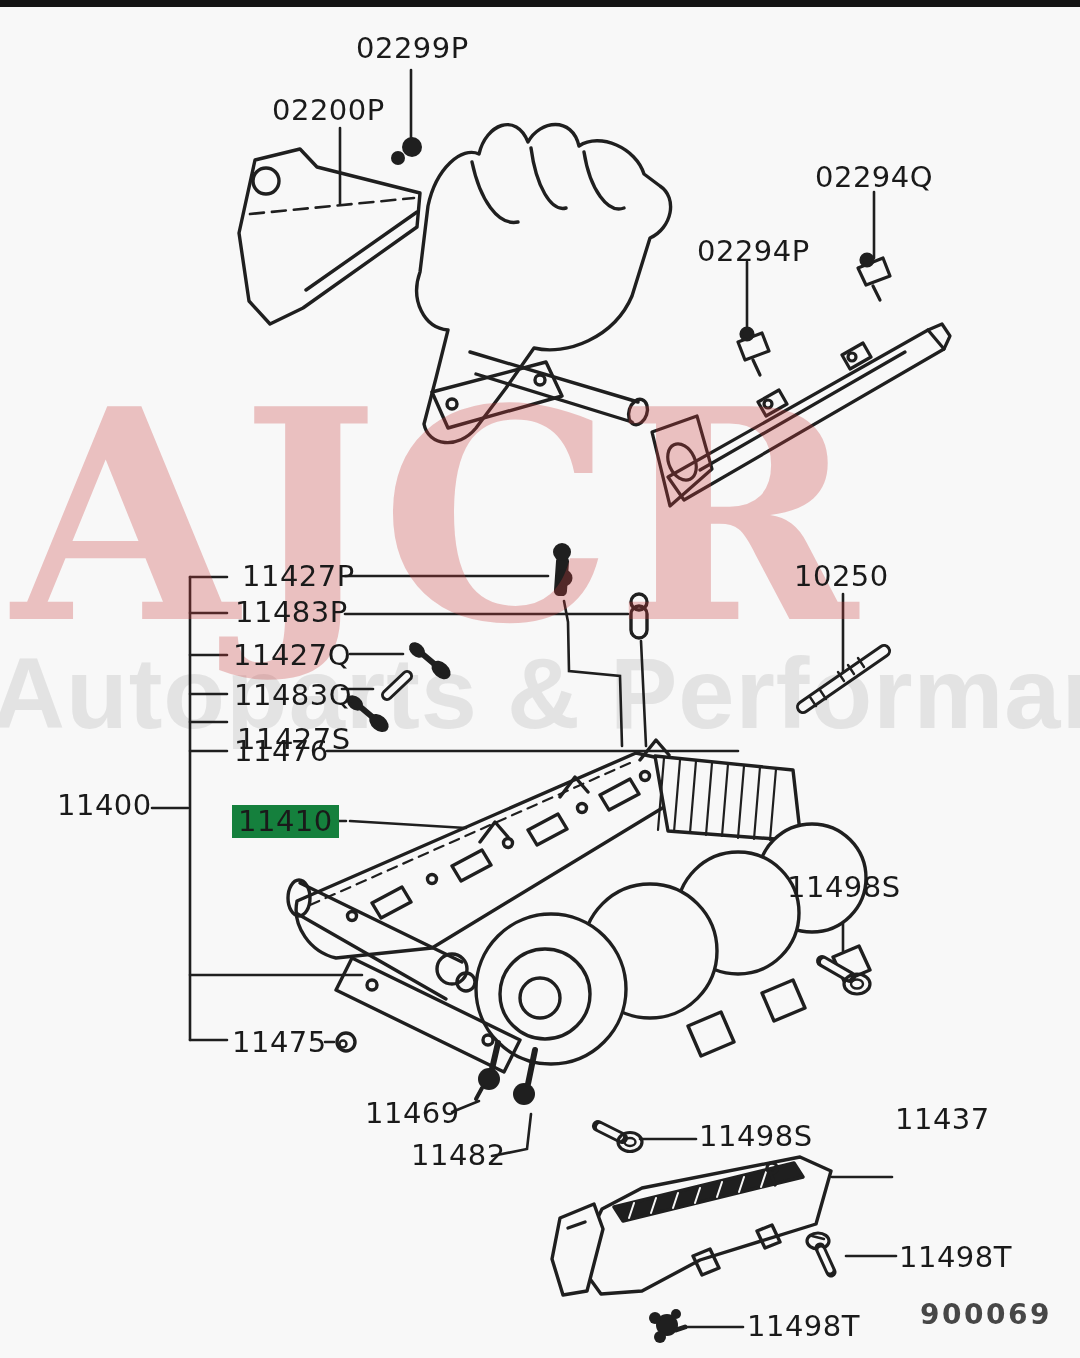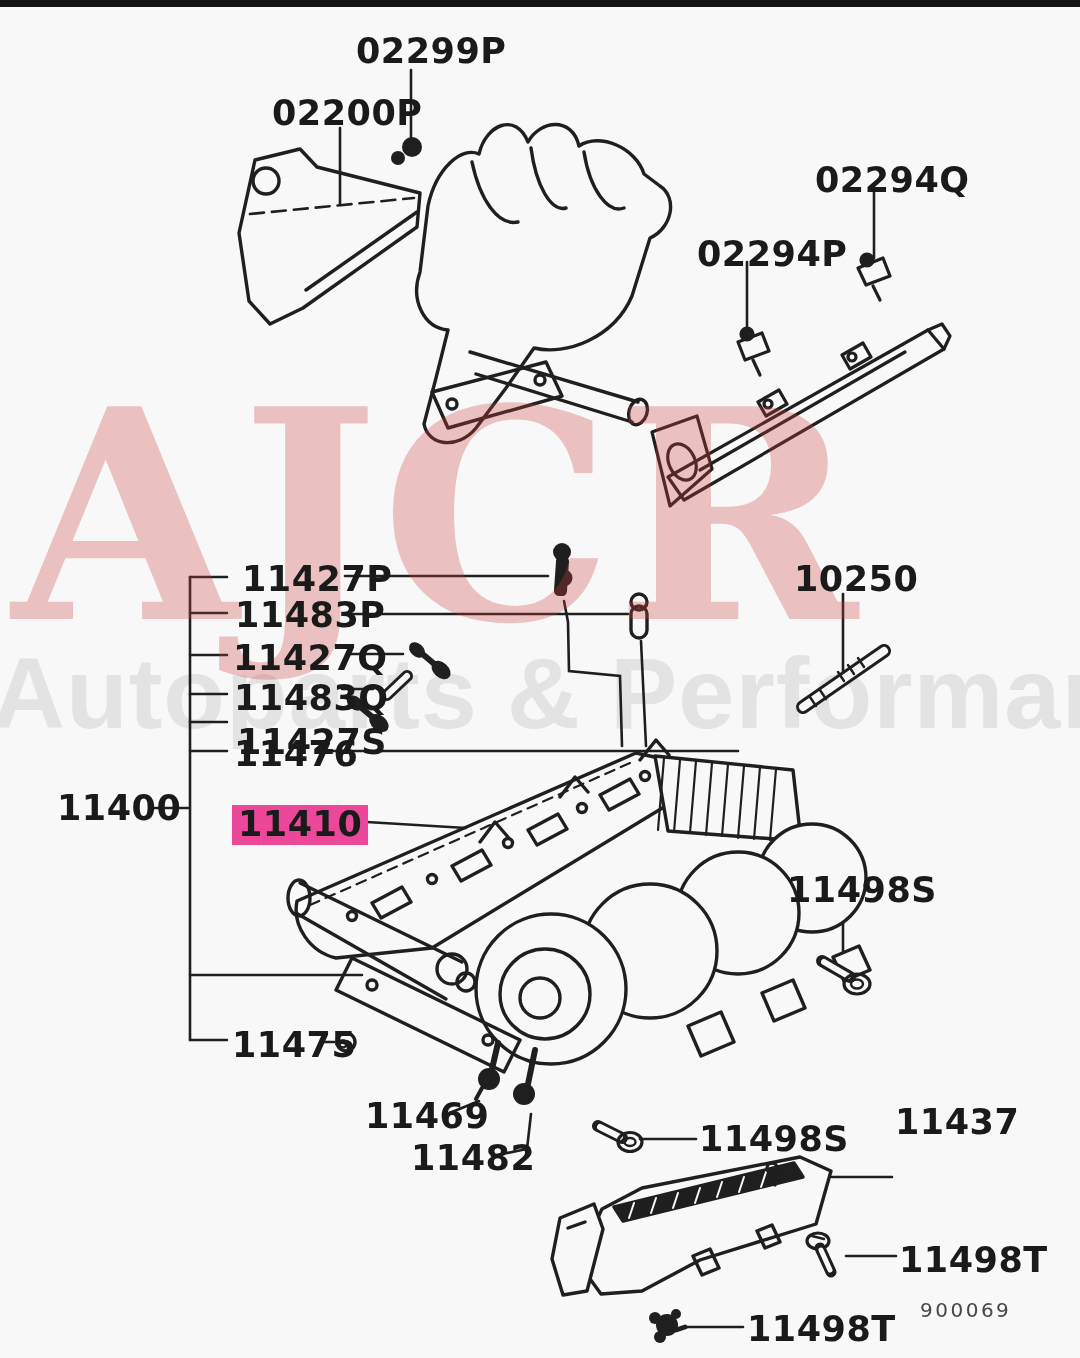--- a/index.html
+++ b/index.html
@@ -18,27 +18,27 @@
   }
   #brandmark{
     position:absolute;left:12px;top:386px;white-space:nowrap;
     font-family:"DejaVu Serif","Liberation Serif",serif;font-weight:bold;
     font-size:292px;line-height:0.9;letter-spacing:2px;
     color:rgba(203,62,62,0.30);z-index:3;pointer-events:none;
   }
   #art{position:absolute;left:0;top:0;z-index:2;}
   
   .pl{
-    position:absolute;z-index:4;color:#1a1a1a;font-weight:bold;
-    font-size:35px;letter-spacing:0.5px;line-height:1.05;white-space:nowrap;
-  }
-  .pl.hl{background:#ec4899;padding:1px 6px 2px 6px;margin:-1px -6px -2px -6px;}
+    position:absolute;z-index:4;color:#1a1a1a;font-weight:normal;
+    font-size:29px;letter-spacing:0.5px;line-height:1.05;white-space:nowrap;
+  }
+  .pl.hl{background:#15803d;padding:1px 6px 2px 6px;margin:-1px -6px -2px -6px;}
   .dwg{
-    position:absolute;z-index:4;color:#474747;font-weight:normal;
-    font-size:20px;letter-spacing:2.5px;white-space:nowrap;
+    position:absolute;z-index:4;color:#474747;font-weight:bold;
+    font-size:28px;letter-spacing:2.5px;white-space:nowrap;
   }
 </style>
 </head>
 <body>
 
 <div id="stage">
   <div id="topbar"></div>
 
   <div id="tagline">Autoparts &amp; Performance</div>
 

